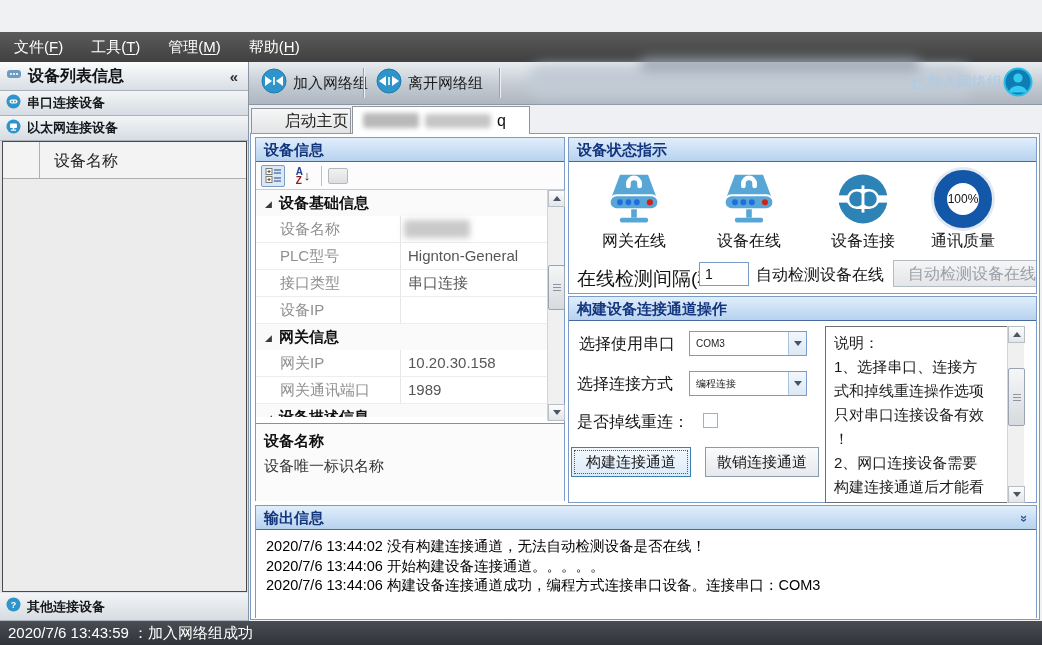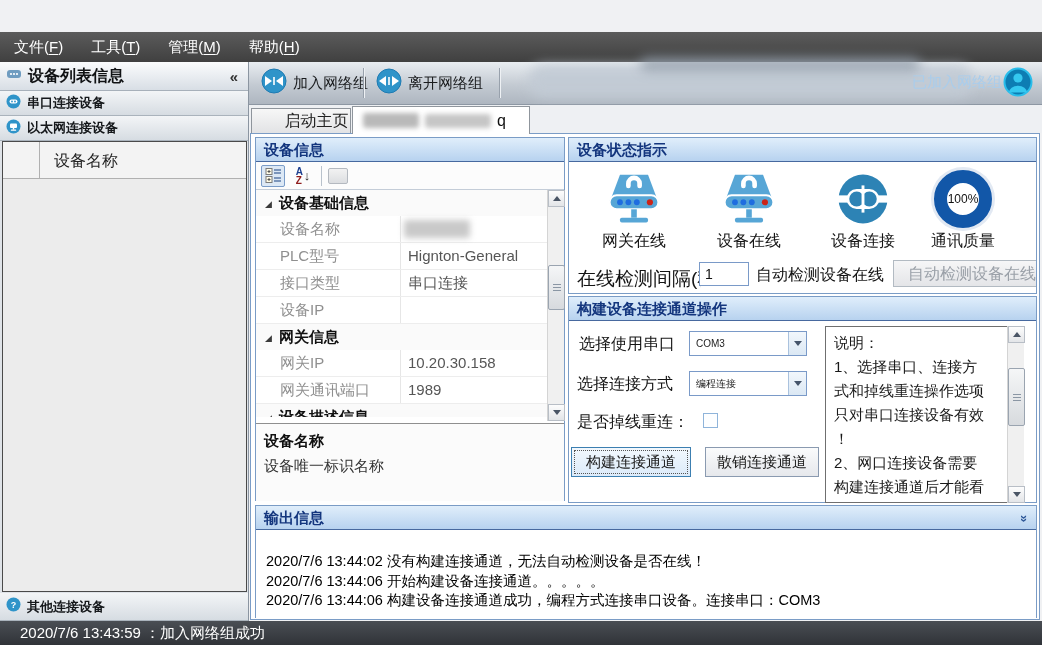--- a/index.html
+++ b/index.html
@@ -145,26 +145,26 @@
     outline:1px dotted #555; outline-offset:-4px; }
   .note { position:absolute; left:256px; top:29px; width:184px; height:177px; border:1px solid #6f6f6f;
     background:#fff; padding:4px 2px 0 8px; overflow:hidden; }
   .note div { font-size:15px; line-height:24px; color:#191919; white-space:nowrap; }
   .note-scroll { left:438px; top:29px; height:177px; }
 
   
   .output-panel { left:255px; top:505px; width:782px; height:113px; }
   .out-chev { position:absolute; right:8px; top:5px; color:#2c5596; font-weight:bold; font-size:13px;
     transform:rotate(90deg); }
-  .out-body { position:absolute; left:0; top:24px; width:100%; height:88px; background:#fff; padding:22px 10px; }
+  .out-body { position:absolute; left:0; top:24px; width:100%; height:88px; background:#fff; padding:7px 10px; }
   .out-line { font-size:14.5px; color:#000; line-height:19.5px; white-space:nowrap; }
 
   
   .statusbar { position:absolute; left:0; top:621px; width:1042px; height:24px;
-    background:linear-gradient(#4a4e54,#303338); color:#fff; font-size:15px; line-height:24px; padding-left:20px; }
+    background:linear-gradient(#4a4e54,#303338); color:#fff; font-size:15px; line-height:24px; padding-left:8px; }
 </style>
 </head>
 <body>
 
 <div class="app">
 
 
   <div class="menubar">
     <span class="menu-item"><span>文件(</span><u>F</u><span>)</span></span>
     <span class="menu-item"><span>工具(</span><u>T</u><span>)</span></span>

